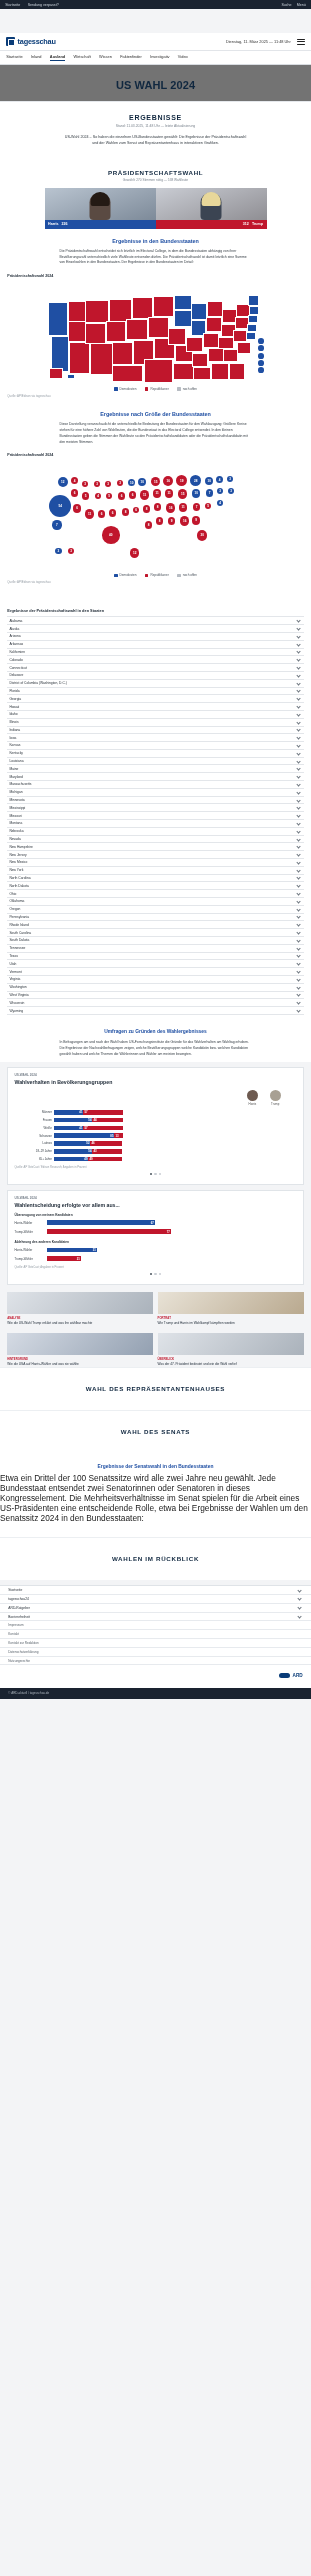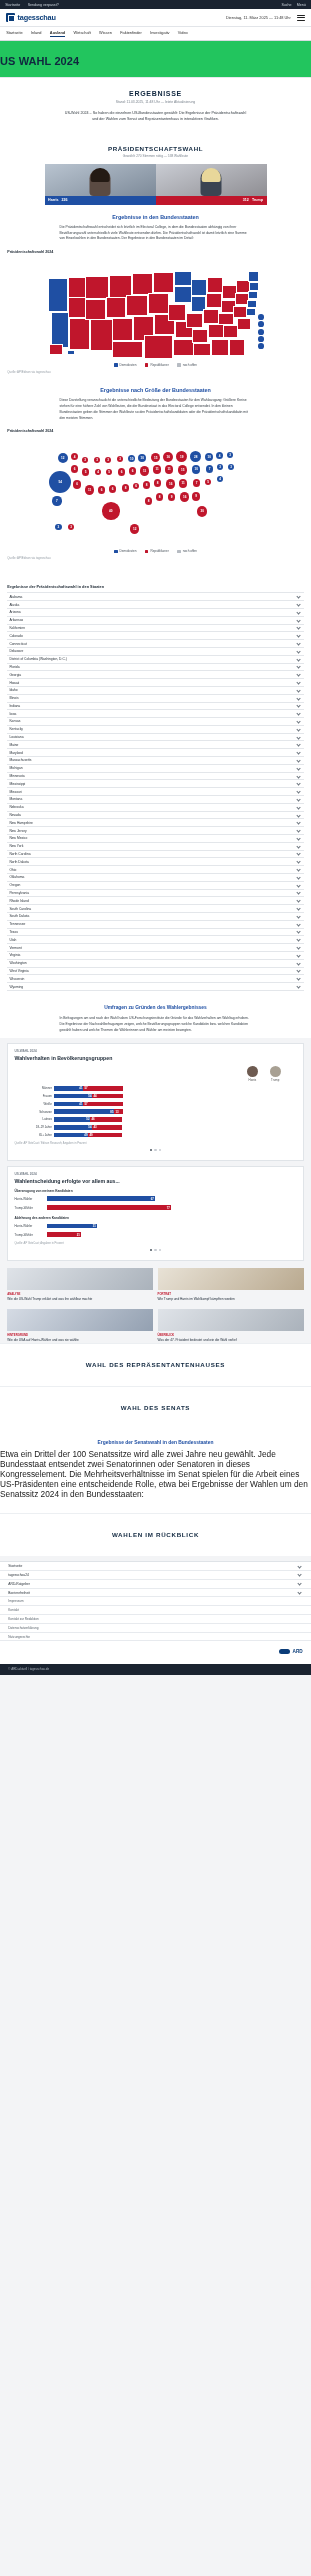--- a/index.html
+++ b/index.html
@@ -27,20 +27,21 @@
   .topbar .tb-left { display: flex; gap: 7.3px; }
   .topbar .tb-right { margin-left: auto; display: flex; gap: 5.2px; align-items: center; }
 
   .masthead {
     background: #fff;
     height: 17.6px;
     display: flex;
     align-items: center;
     padding: 0 6.2px;
     border-bottom: 0.5px solid #e2e5e9;
+    margin-top: 24px;
   }
   .logo { display: flex; align-items: center; gap: 2.6px; }
   .logo-mark {
     width: 8.8px; height: 8.8px; background: #0a3c78; border-radius: 1px;
     position: relative;
   }
   .logo-mark:after {
     content: ""; position: absolute; left: 1.6px; top: 2.1px;
     width: 5.7px; height: 4.7px; border: 0.8px solid #fff; border-radius: 0.5px;
   }
@@ -56,22 +57,22 @@
     gap: 8.3px;
     padding: 3.1px 6.2px;
     font-size: 3.9px;
     color: #2a2a2a;
   }
   .navbar .nav-item { white-space: nowrap; }
   .navbar .nav-item.active { font-weight: bold; border-bottom: 1px solid #0a3c78; padding-bottom: 1px; }
 
   
   .hero {
-    background: #22c55e;
-    text-align: left;
+    background: #737373;
+    text-align: center;
     padding: 13.5px 0 10.4px;
     border-bottom: 0.5px solid #e5e8ec;
   }
   .hero h1 {
     font-size: 11px;
     font-weight: bold;
     color: #10273f;
     letter-spacing: 0.1px;
   }
 

